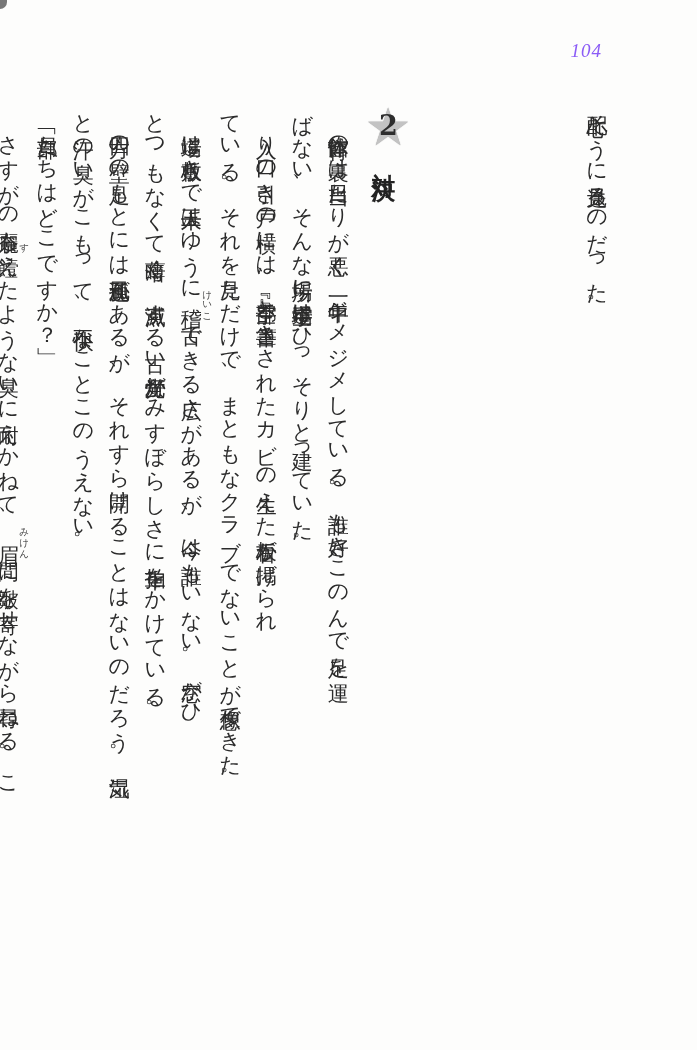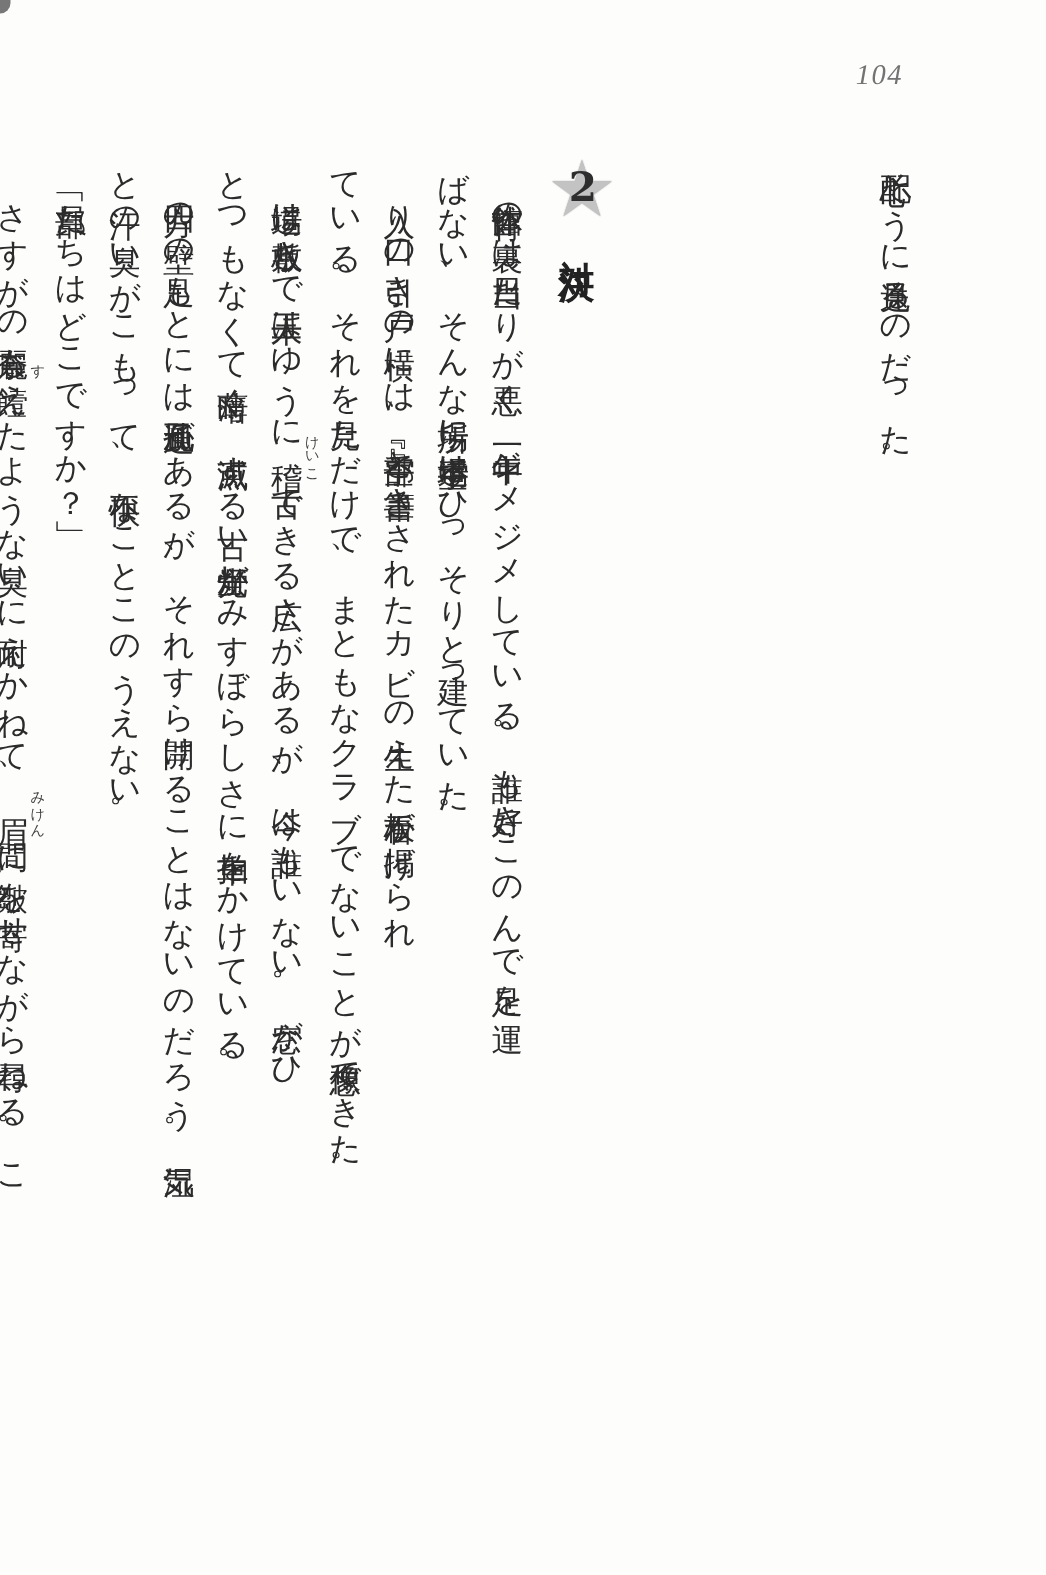--- a/index.html
+++ b/index.html
@@ -19,21 +19,21 @@
     width:7px;height:9px;
     background:#555;
     border-bottom-right-radius:7px;
     opacity:.8;
   }
   .page-number{
     position:absolute;
     top:40px;right:95px;
     font-style:italic;
     font-size:19px;
-    color:#737373;
+    color:#8b5cf6;
     letter-spacing:1px;
   }
   .textbody{
     position:absolute;
     top:100px;right:82px;
     height:852px;
     writing-mode:vertical-rl;
     text-orientation:upright;
     font-size:21px;
     color:#2b2b2b;

